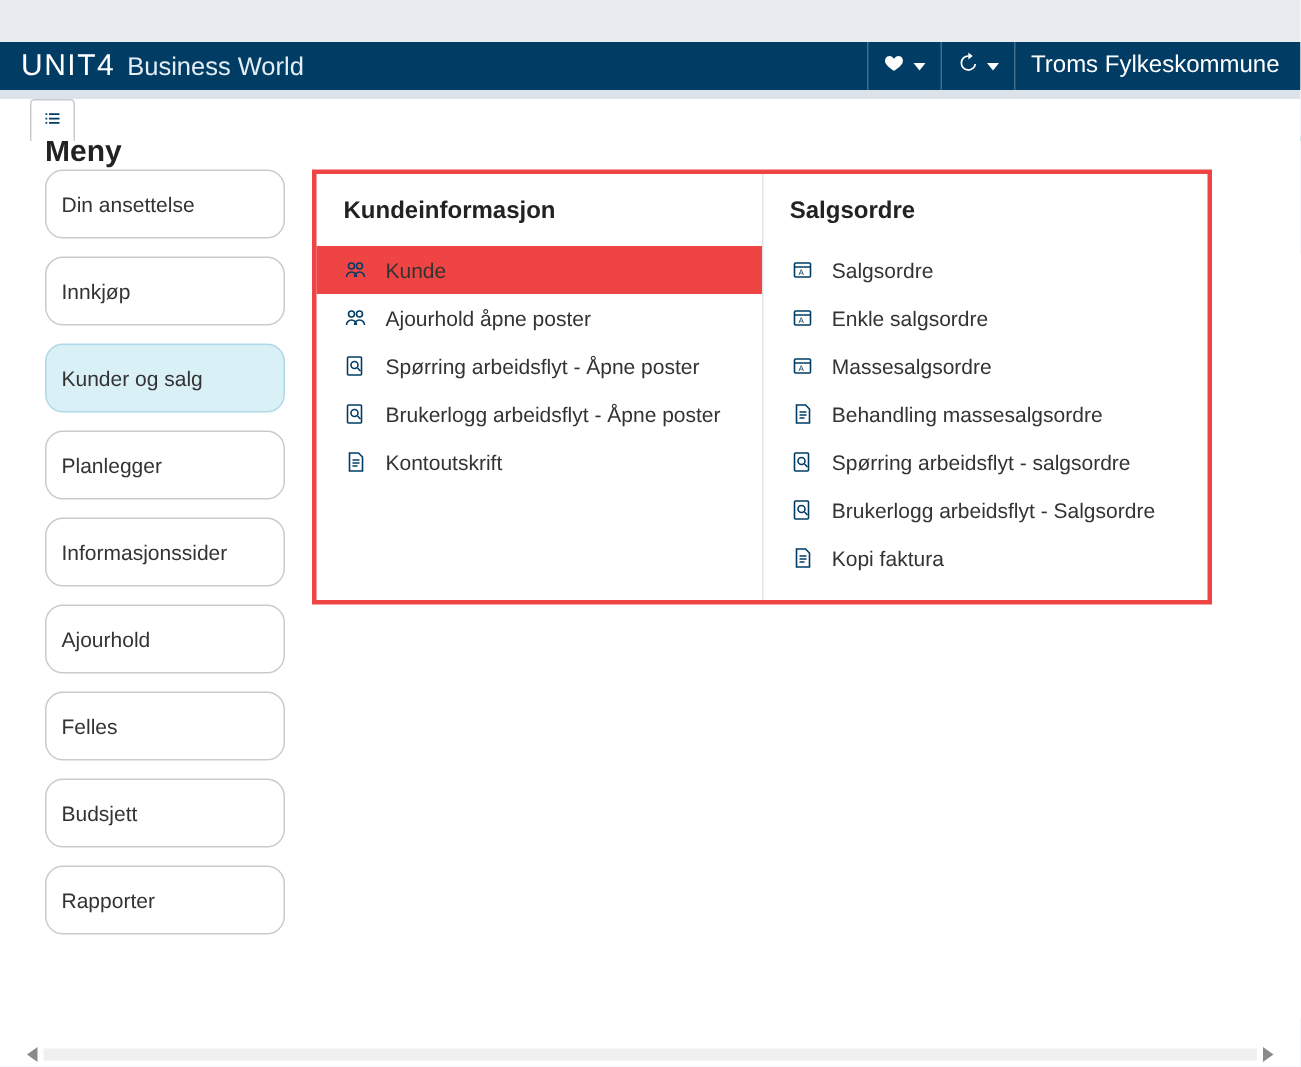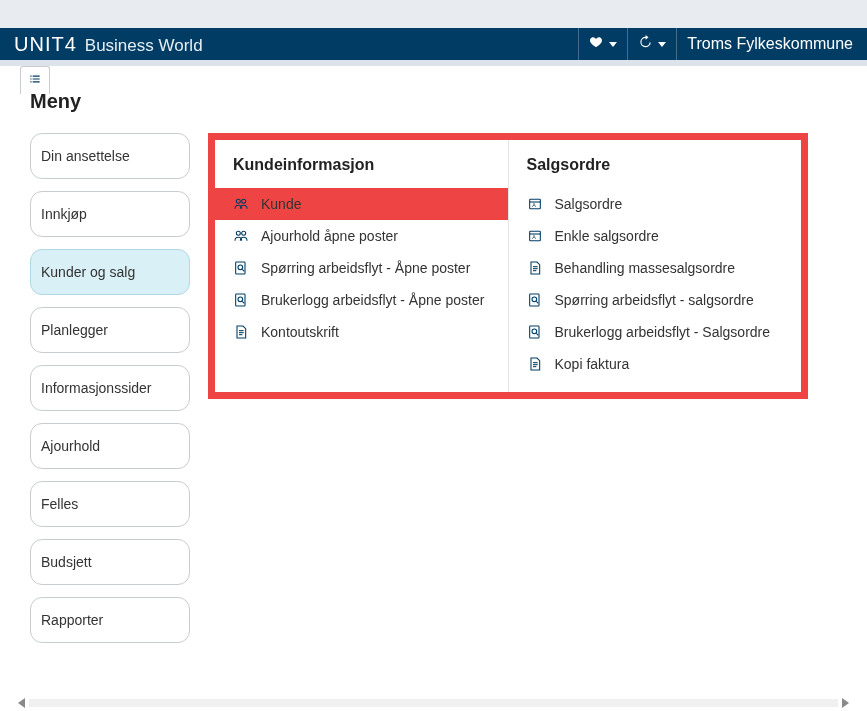--- a/index.html
+++ b/index.html
@@ -94,21 +94,20 @@
       background: #fff;
       position: absolute;
       top: 66px;
       left: 0; right: 0; bottom: 0;
       padding: 24px 0 0 30px;
     }
     .menu-title {
       font-size: 20px;
       font-weight: 700;
       color: #222;
-      margin-bottom: 20px;
     }
     .layout {
       display: flex;
       gap: 18px;
       align-items: flex-start;
     }
     
     .menu-list {
       display: flex;
       flex-direction: column;
@@ -123,21 +122,21 @@
       color: #333;
       background: #fff;
       cursor: pointer;
     }
     .menu-item.selected {
       background: #d9f0f7;
       border-color: #b0d8e6;
     }
     
     .panel {
-      border: 7px solid #ef4444;
+      border: 3px solid #ef4444;
       background: #fff;
       display: flex;
       min-width: 600px;
     }
     .panel-col {
       flex: 1;
       padding: 0;
     }
     .panel-col:first-child {
       border-right: 1px solid #e2e5e8;
@@ -333,20 +332,30 @@
                   <rect x="4" y="5" width="16" height="14" rx="1" stroke="#003C64" stroke-width="1.6" fill="none"></rect>
                   <line x1="4" y1="9" x2="20" y2="9" stroke="#003C64" stroke-width="1.6" fill="none"></line>
                   <text x="8" y="17" font-size="8" fill="#003C64" stroke="none" font-family="Arial">A</text>
                 </svg>
               </span>
               <span>Enkle salgsordre</span>
             </div>
             <div class="panel-item">
               <span class="ic">
                 <svg viewBox="0 0 24 24">
+                  <rect x="4" y="5" width="16" height="14" rx="1" stroke="#003C64" stroke-width="1.6" fill="none"></rect>
+                  <line x1="4" y1="9" x2="20" y2="9" stroke="#003C64" stroke-width="1.6" fill="none"></line>
+                  <text x="8" y="17" font-size="8" fill="#003C64" stroke="none" font-family="Arial">A</text>
+                </svg>
+              </span>
+              <span>Massesalgsordre</span>
+            </div>
+            <div class="panel-item">
+              <span class="ic">
+                <svg viewBox="0 0 24 24">
                   <path d="M6 3h9l4 4v14H6z" stroke="#003C64" stroke-width="1.6" fill="none"></path>
                   <line x1="9" y1="10" x2="16" y2="10" stroke="#003C64" stroke-width="1.6" fill="none"></line>
                   <line x1="9" y1="13" x2="16" y2="13" stroke="#003C64" stroke-width="1.6" fill="none"></line>
                   <line x1="9" y1="16" x2="14" y2="16" stroke="#003C64" stroke-width="1.6" fill="none"></line>
                 </svg>
               </span>
               <span>Behandling massesalgsordre</span>
             </div>
             <div class="panel-item">
               <span class="ic">

